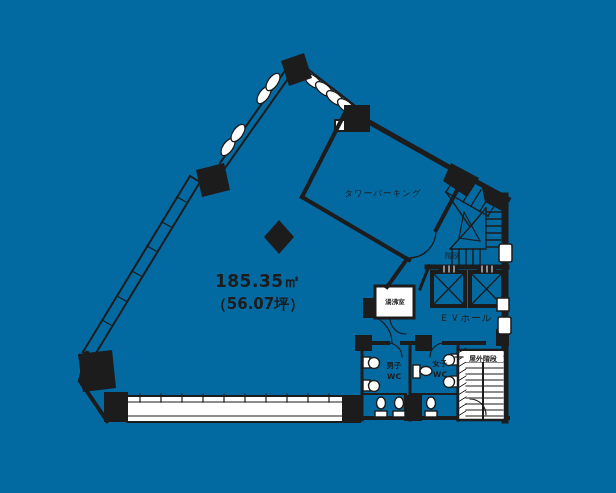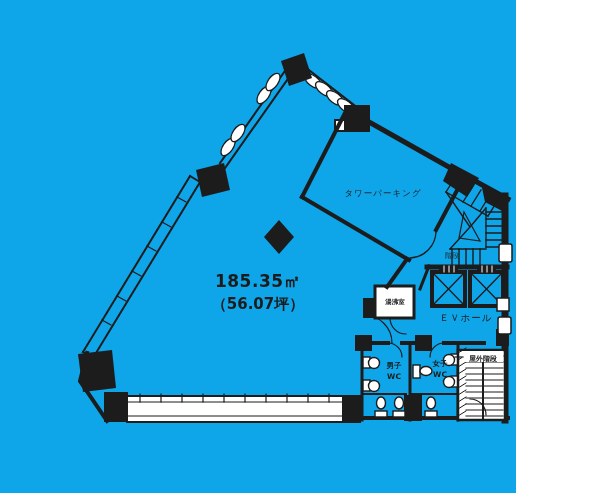--- a/index.html
+++ b/index.html
@@ -1,16 +1,16 @@
 <!DOCTYPE html>
 <html><head>
 <meta charset="utf-8">
 <style>
   html,body{margin:0;padding:0;background:#ffffff;}
-  .canvas{width:516px;height:493px;background:#0ea5e9;position:relative;overflow:hidden;
+  .canvas{width:616px;height:493px;background:#0369a1;position:relative;overflow:hidden;
           font-family:"DejaVu Sans",sans-serif;}
   svg text{fill:#1c1c1c;font-family:"DejaVu Sans",sans-serif;}
   .t-area1{font-size:17px;font-weight:bold;letter-spacing:.5px;}
   .t-area2{font-size:15px;font-weight:bold;}
   .t-room{font-size:8.5px;letter-spacing:1px;}
   .t-sm{font-size:7px;}
   .t-ev{font-size:9.5px;letter-spacing:1px;}
   .t-wc{font-size:7.5px;font-weight:bold;}
   .t-kit{font-size:6.5px;font-weight:bold;}
   .t-os{font-size:7px;font-weight:bold;}

